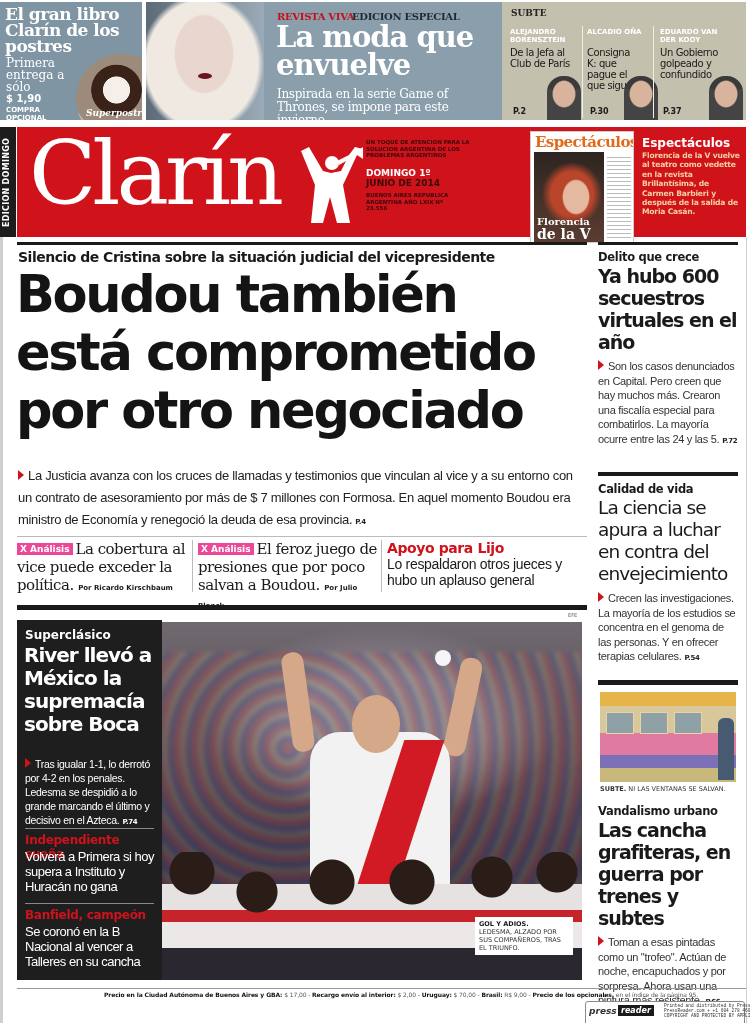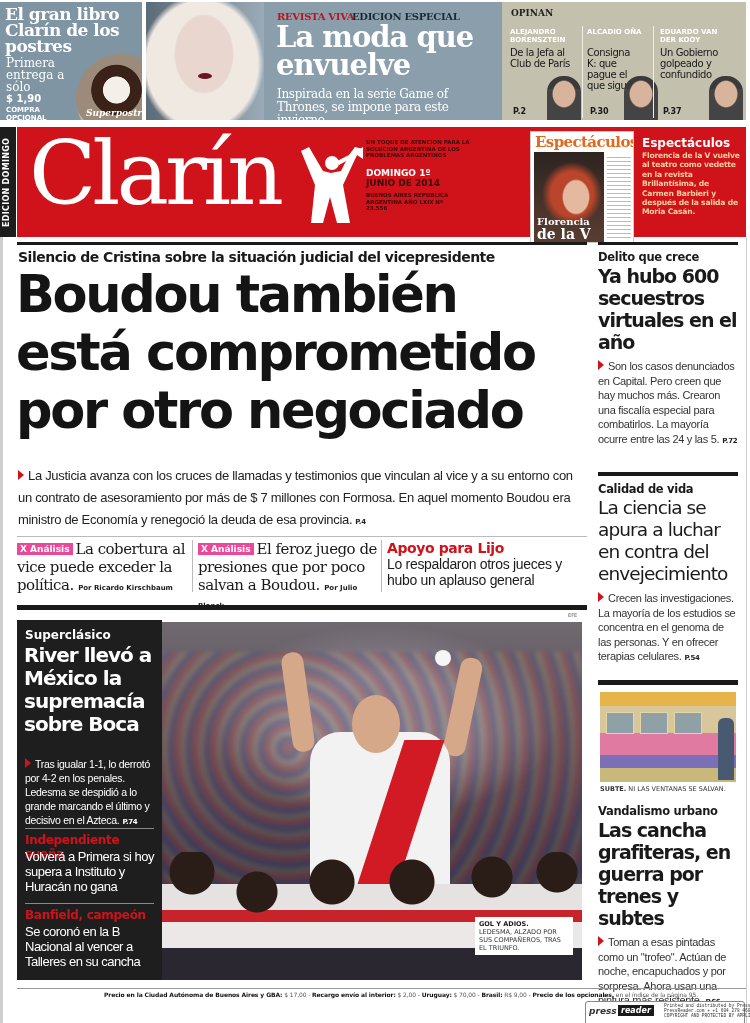--- a/index.html
+++ b/index.html
@@ -151,21 +151,21 @@
 <div id="promo-moda" class="abs">
   <div class="abs face"></div>
   <div class="abs lips"></div>
   <div class="abs k1">REVISTA VIVA</div>
   <div class="abs k2">EDICION ESPECIAL</div>
   <div class="abs h" style="width:220px">La moda que envuelve</div>
   <div class="abs s" style="width:225px">Inspirada en la serie Game of Thrones, se impone para este invierno.</div>
 </div>
 
 <div id="opinan" class="abs">
-  <div class="abs hd">OPINAN</div>
+  <div class="abs hd">SUBTE</div>
   <div class="abs op" style="left:5px">
     <div class="abs nm" style="width:60px">ALEJANDRO BORENSZTEIN</div>
     <div class="abs tt">De la Jefa al Club de París</div>
     <div class="abs ph"></div>
     <div class="abs pg">P.2</div>
   </div>
   <div class="abs opsep" style="left:80px"></div>
   <div class="abs op" style="left:82px">
     <div class="abs nm" style="width:60px">ALCADIO OÑA</div>
     <div class="abs tt" style="width:48px">Consigna K: que pague el que sigue</div>

